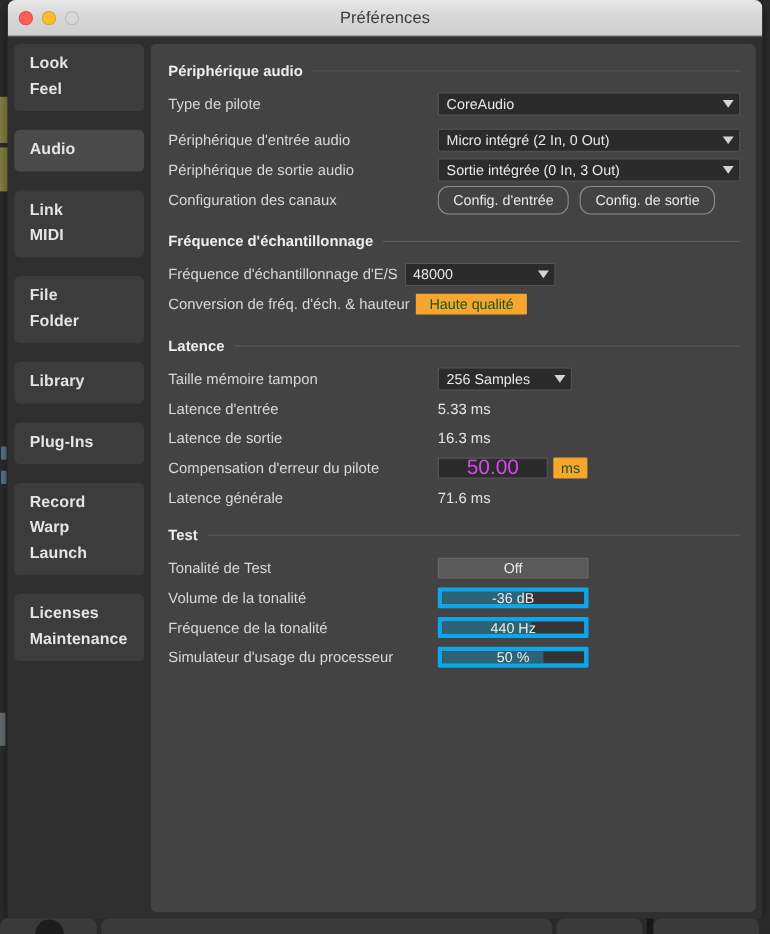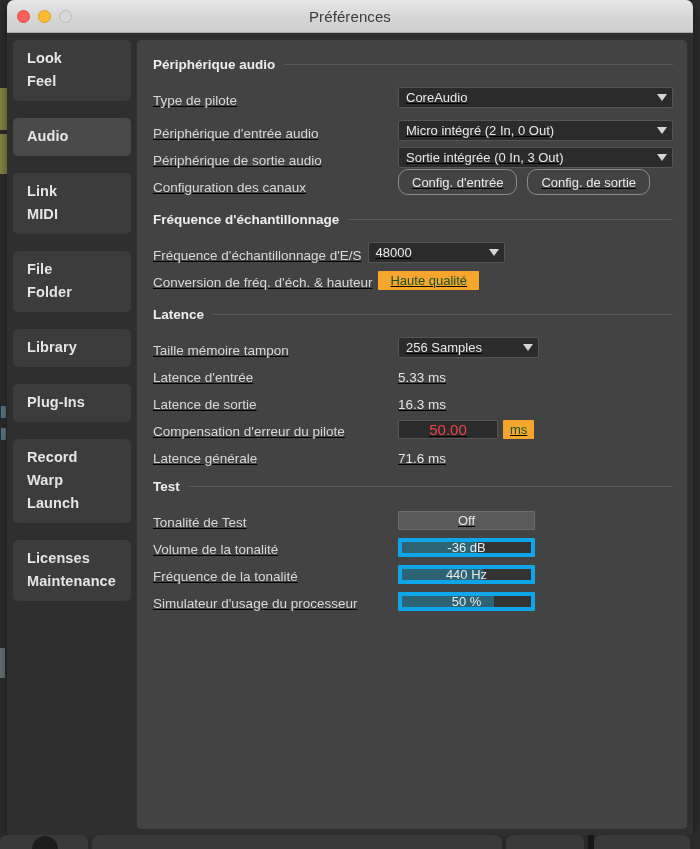--- a/index.html
+++ b/index.html
@@ -168,23 +168,22 @@
   }
   .sect-rule {
     flex: 1;
     height: 1px;
     background: #5a5a5a;
   }
 
   
   .row {
     display: flex;
-    align-items: flex-end;
+    align-items: center;
     height: 27px;
-    text-decoration: underline;
   }
   .row-label {
     font-size: 13.5px;
     color: #d8d8d8;
     white-space: nowrap;
   }
   .row-label.fixedw { width: 245px; }
   .row-label.tight  { padding-right: 6px; }
 
   .ctrl { display: flex; align-items: center; }
@@ -205,21 +204,21 @@
   }
   .dropdown .dval { flex: 1; white-space: nowrap; }
   .caret {
     width: 0; height: 0;
     border-left: 5.5px solid transparent;
     border-right: 5.5px solid transparent;
     border-top: 7px solid #d5d5d5;
     margin-left: 10px;
   }
   .dropdown.wide  { width: 275px; }
-  .dropdown.medsm { width: 141px; }
+  .dropdown.medsm { width: 122px; }
   .dropdown.smallr{ width: 137px; }
 
   
   .pill {
     height: 20px;
     border: 1px solid #8b8b8b;
     border-radius: 10px;
     background: transparent;
     color: #e8e8e8;
     font-size: 13px;
@@ -253,22 +252,22 @@
     color: #e3e3e3;
   }
 
   
   .numfield {
     width: 100px;
     height: 19px;
     background: #2b2b2b;
     border: 1px solid #565656;
     border-radius: 1px;
-    color: #ef4444;
-    font-size: 15px;
+    color: #d946ef;
+    font-size: 19px;
     display: flex;
     align-items: center;
     justify-content: center;
     margin-right: 5px;
     cursor: text;
   }
 
   
   .grey-btn {
     width: 137px;

